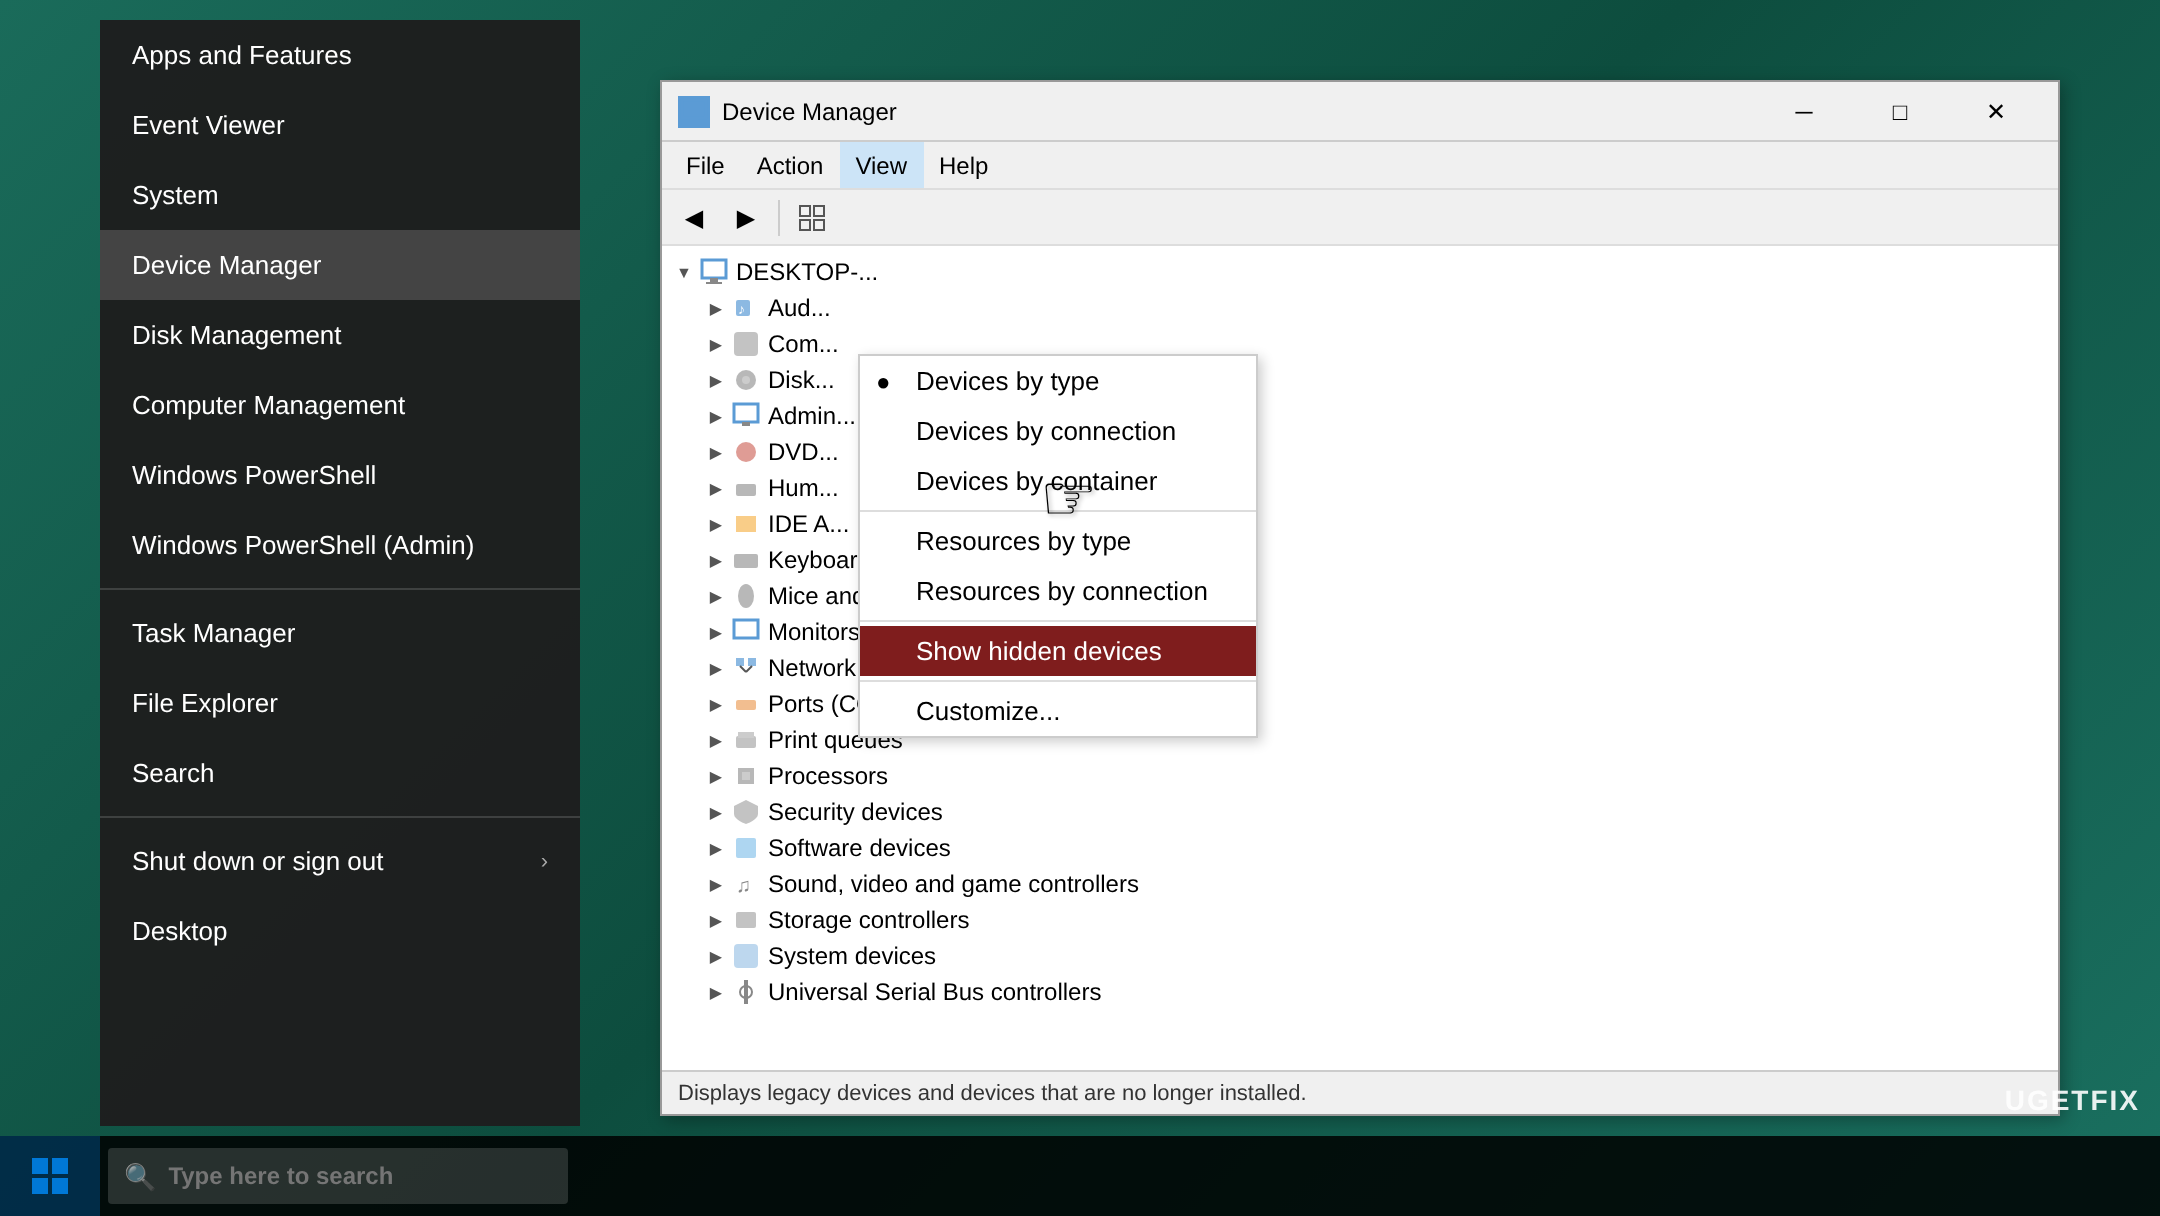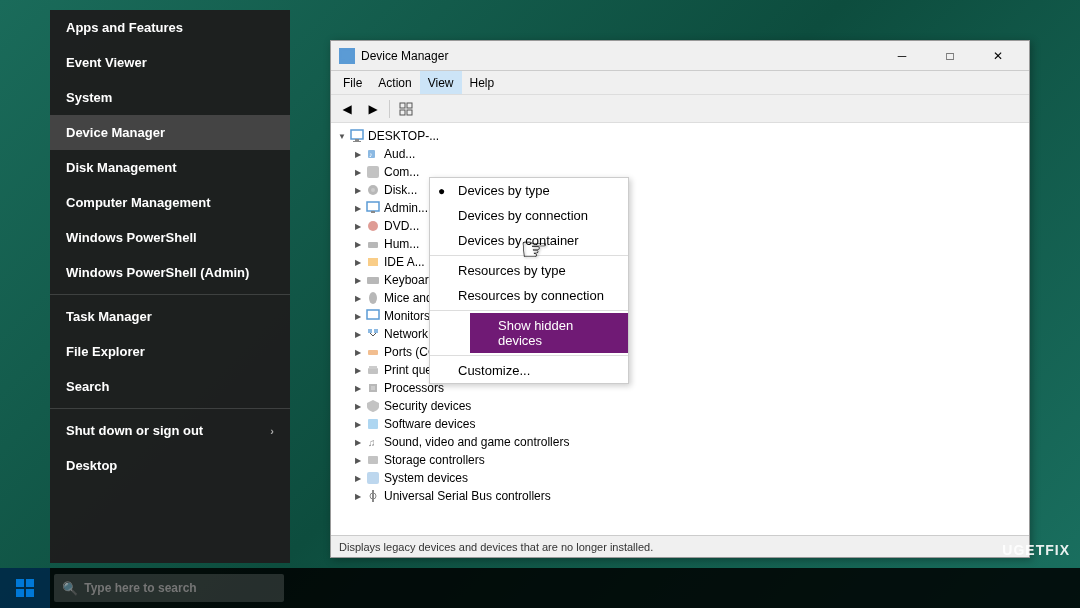--- a/index.html
+++ b/index.html
@@ -33,21 +33,20 @@
 
     .menu-item {
       padding: 10px 16px;
       color: #ffffff;
       font-size: 13px;
       cursor: pointer;
       white-space: nowrap;
       display: flex;
       align-items: center;
       justify-content: space-between;
-      font-weight: bold;
     }
 
     .menu-item.selected {
       background: #444;
     }
 
     .menu-divider {
       height: 1px;
       background: rgba(255,255,255,0.15);
       margin: 4px 0;
@@ -302,23 +301,22 @@
     .dropdown-item {
       padding: 5px 16px 5px 28px;
       cursor: pointer;
       display: flex;
       align-items: center;
       position: relative;
       color: #000;
     }
 
     .dropdown-item.highlighted {
-      background: #701a75;
+      background: #7f1d1d;
       color: white;
-      margin-left: 40px;
     }
 
     .dropdown-item .check {
       position: absolute;
       left: 8px;
       font-size: 12px;
     }
 
     .dropdown-divider {
       height: 1px;

